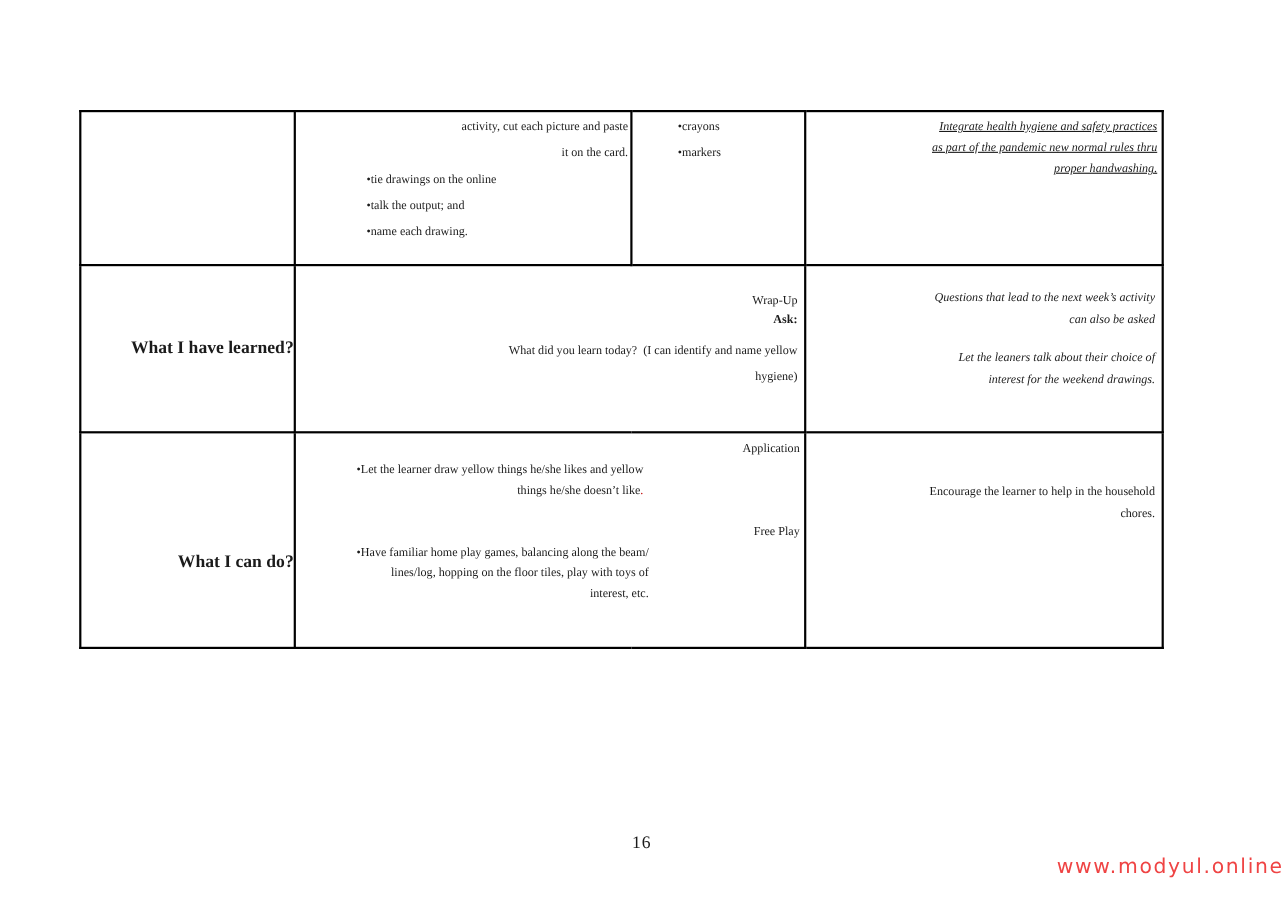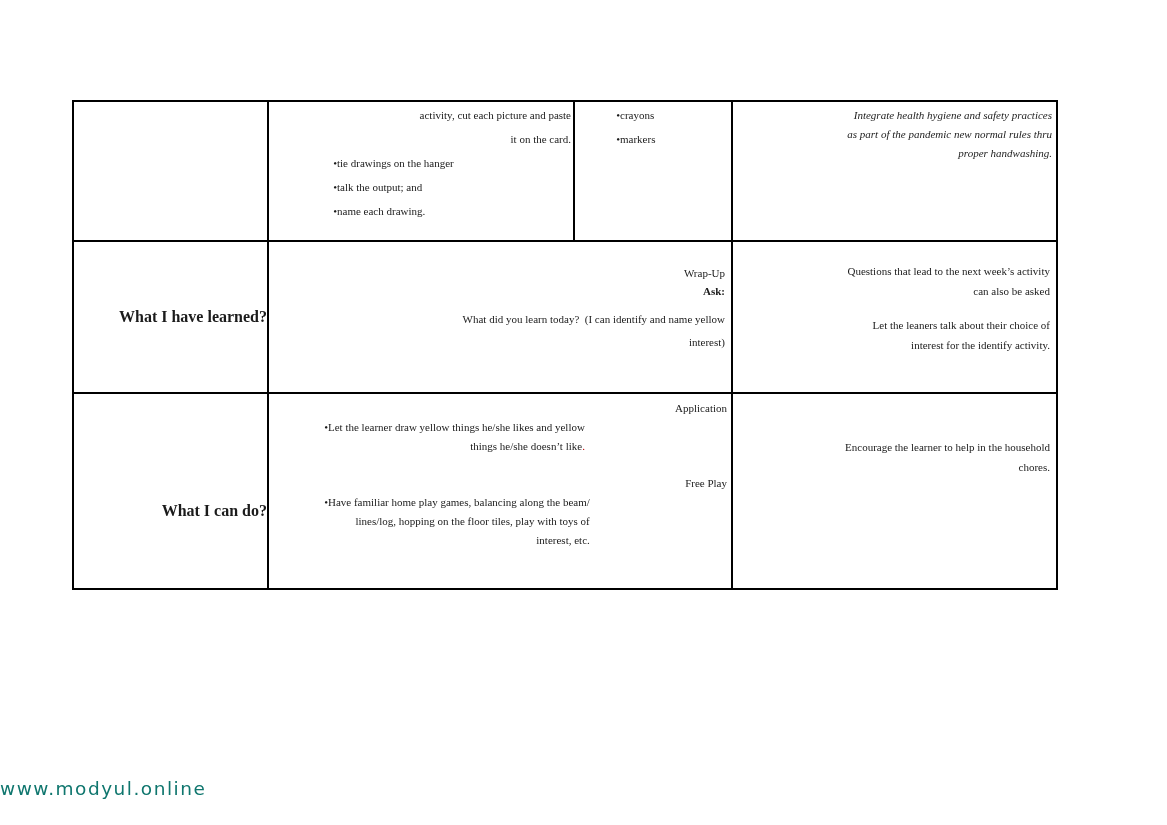--- a/index.html
+++ b/index.html
@@ -33,51 +33,51 @@
   td.c-proc{padding:1px 2px 0 8px;line-height:24px;}
   .cont{padding-left:60px;}
   .b-row{display:flex;align-items:flex-start;}
   td.c-proc .dot{flex:0 0 25px;margin-left:35px;}
 
   
   td.c-mat{padding:1px 0 0 6px;line-height:24px;}
   td.c-mat .dot{flex:0 0 24px;margin-left:15px;}
 
   
-  td.c-health{padding:4px 4px 0 7px;line-height:19px;font-style:italic;}
+  td.c-health{padding:4px 4px 0 7px;line-height:19px;font-style:italic;text-decoration:underline;}
 
   
   td.c-wrap{padding:22px 6px 0 10px;margin-left:24px;}
   td.c-wrap .tight{line-height:18px;}
   td.c-wrap .q{line-height:23px;}
   .sp8{height:8px;}
   .bold{font-weight:bold;}
 
   
-  td.c-nextweek{padding:19px 6px 0 20px;line-height:20px;}
+  td.c-nextweek{padding:19px 6px 0 20px;line-height:20px;font-style:italic;}
   .sp14{height:14px;}
 
   
   td.c-app{padding:5px 4px 0 8px;line-height:19px;}
   td.c-app .dot{flex:0 0 25px;margin-left:26px;}
   .sp18{height:18px;}
   .red{color:#c00000;}
 
   
   td.c-house{padding:43px 6px 0 7px;line-height:20px;margin-top:32px;}
 
   
   .page-number{
     position:absolute;left:0;top:758px;width:1167px;text-align:center;
     font-size:16px;letter-spacing:1px;color:#1b1b1b;
   }
   .watermark{
-    position:absolute;left:0;top:778px;width:1167px;text-align:left;
+    position:absolute;left:0;top:778px;width:1167px;text-align:right;
     font-family:"DejaVu Sans",sans-serif;font-size:18.5px;
-    color:#0f766e;letter-spacing:1.5px;
+    color:#ef4444;letter-spacing:1.5px;
   }
 </style>
 </head>
 <body>
 
 <div class="page">
 
   <table class="lesson">
     <colgroup>
       <col style="width:195px">
@@ -90,21 +90,21 @@
         <tr class="r1">
       <td></td>
 
       <td class="c-proc">
         <div class="cont">
           <div class="ln">activity, cut each picture and paste</div>
           <div class="ln">it on the card.</div>
         </div>
         <div class="b-row">
           <span class="dot">•</span>
-          <span class="ln">tie drawings on the hanger</span>
+          <span class="ln">tie drawings on the online</span>
         </div>
         <div class="b-row">
           <span class="dot">•</span>
           <span class="ln">talk the output; and</span>
         </div>
         <div class="b-row">
           <span class="dot">•</span>
           <span class="ln">name each drawing.</span>
         </div>
       </td>
@@ -130,29 +130,29 @@
     <tr class="r2">
       <td class="c-label">
         <span class="ln">What I have learned?</span>
       </td>
 
       <td class="c-wrap" colspan="2">
         <div class="ln tight">Wrap-Up</div>
         <div class="ln tight bold">Ask:</div>
         <div class="sp8"></div>
         <div class="ln q">What did you learn today?  (I can identify and name yellow</div>
-        <div class="ln q">interest)</div>
+        <div class="ln q">hygiene)</div>
       </td>
 
       <td class="c-nextweek">
         <div class="ln">Questions that lead to the next week’s activity</div>
         <div class="ln">can also be asked</div>
         <div class="sp14"></div>
         <div class="ln">Let the leaners talk about their choice of</div>
-        <div class="ln">interest for the identify activity.</div>
+        <div class="ln">interest for the weekend drawings.</div>
       </td>
     </tr>
 
     <tr class="r3">
       <td class="c-label pad-down">
         <span class="ln">What I can do?</span>
       </td>
 
       <td class="c-app" colspan="2">
         <div class="ln">Application</div>
@@ -176,15 +176,16 @@
       </td>
 
       <td class="c-house">
         <div class="ln">Encourage the learner to help in the household</div>
         <div class="ln">chores.</div>
       </td>
     </tr>
   </tbody>
     </table>
 
+  <div class="page-number">16</div>
   <div class="watermark">www.modyul.online</div>
 
 </div>
 
 </body></html>

